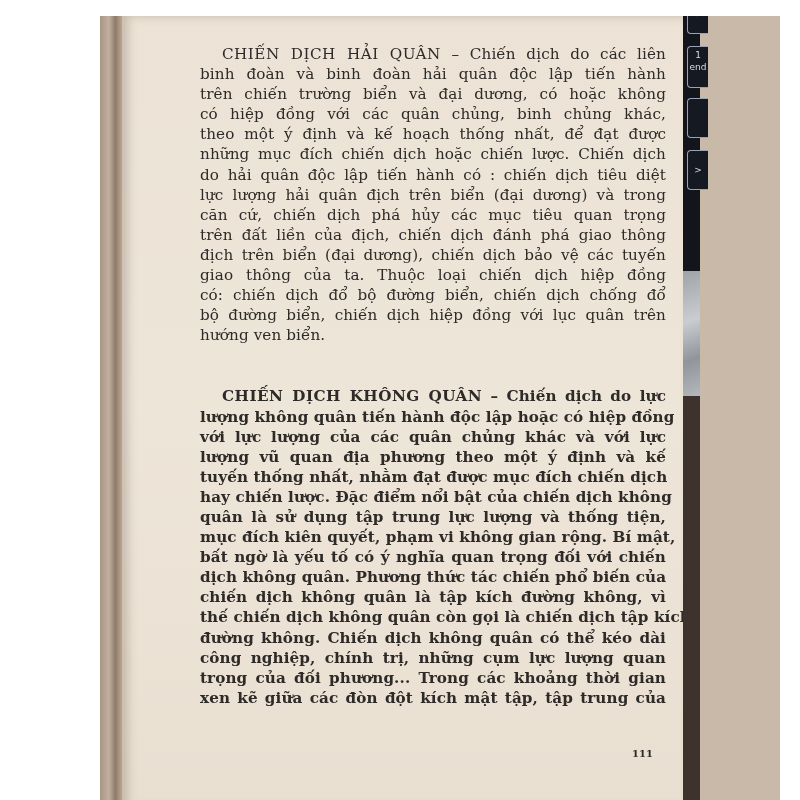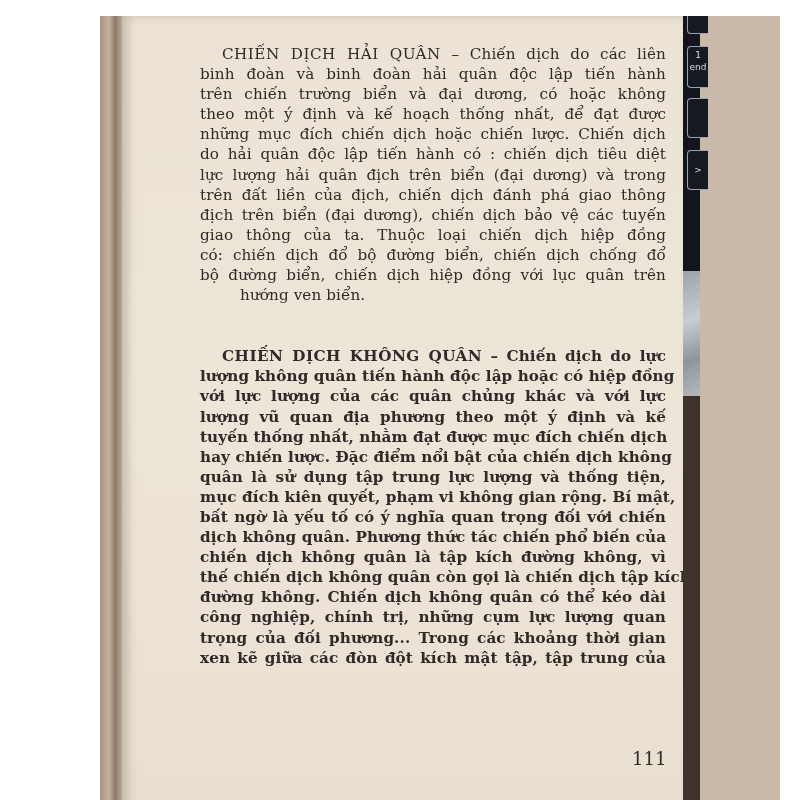--- a/index.html
+++ b/index.html
@@ -13,40 +13,42 @@
   .keyboard { position:absolute; left:583px; top:0; width:17px; height:255px; background:#12151c; }
   .key { position:absolute; left:4px; width:20px; border:1px solid #9aa3b5; border-right:none; border-radius:4px 0 0 4px; color:#d8dde8; font-family:"DejaVu Sans", sans-serif; font-size:9px; text-align:center; background:#151922; }
   .marble { position:absolute; left:583px; top:255px; width:17px; height:125px; background:linear-gradient(160deg,#9ea3a8,#c9cdd1 40%,#8f959b 70%,#b4b8bc); }
   .floor { position:absolute; left:583px; top:380px; width:17px; height:420px; background:#3e332c; }
   .bottom-edge { position:absolute; left:0; top:792px; width:600px; height:8px; background:#1a1612; }
   .text { position:absolute; left:78px; top:28px; width:466px; color:#2d2a27;
     font-family:"DejaVu Serif", serif; font-size:15.2px; line-height:20.1px; text-align:justify; letter-spacing:0.1px; }
   .entry { margin:0; }
   .entry + .entry { margin-top:41px;font-weight:bold; }
   .line { display:block; white-space:nowrap; text-align-last:justify; text-align:justify; }
-  .line.last { text-align-last:left;margin-left:40px; }
+  .line.last { text-align-last:left; }
   .indent { padding-left:22px; }
   .term { letter-spacing:0.5px; }
-  .page-number { position:absolute; left:510px; top:732px; color:#2d2a27; font-family:"DejaVu Serif", serif; font-size:18px; font-weight:normal; }
+  .page-number { position:absolute; left:510px; top:732px; color:#2d2a27; font-family:"DejaVu Serif", serif; font-size:10px; font-weight:bold; }
 </style>
 </head>
 <body>
 
 <div class="scene">
   <div class="gutter"></div>
   <div class="page">
     <div class="text">
       <div class="entry">
         <span class="line indent"><span class="term">CHIẾN DỊCH HẢI QUÂN</span><span> – </span><span>Chiến dịch do các liên</span></span>
         <span class="line">binh đoàn và binh đoàn hải quân độc lập tiến hành</span>
         <span class="line">trên chiến trường biển và đại dương, có hoặc không</span>
+        <span class="line">có hiệp đồng với các quân chủng, binh chủng khác,</span>
         <span class="line">theo một ý định và kế hoạch thống nhất, để đạt được</span>
         <span class="line">những mục đích chiến dịch hoặc chiến lược. Chiến dịch</span>
         <span class="line">do hải quân độc lập tiến hành có : chiến dịch tiêu diệt</span>
         <span class="line">lực lượng hải quân địch trên biển (đại dương) và trong</span>
+        <span class="line">căn cứ, chiến dịch phá hủy các mục tiêu quan trọng</span>
         <span class="line">trên đất liền của địch, chiến dịch đánh phá giao thông</span>
         <span class="line">địch trên biển (đại dương), chiến dịch bảo vệ các tuyến</span>
         <span class="line">giao thông của ta. Thuộc loại chiến dịch hiệp đồng</span>
         <span class="line">có: chiến dịch đổ bộ đường biển, chiến dịch chống đổ</span>
         <span class="line">bộ đường biển, chiến dịch hiệp đồng với lục quân trên</span>
         <span class="line last">hướng ven biển.</span>
       </div>
       <div class="entry">
         <span class="line indent"><span class="term">CHIẾN DỊCH KHÔNG QUÂN</span><span> – </span><span>Chiến dịch do lực</span></span>
         <span class="line">lượng không quân tiến hành độc lập hoặc có hiệp đồng</span>

